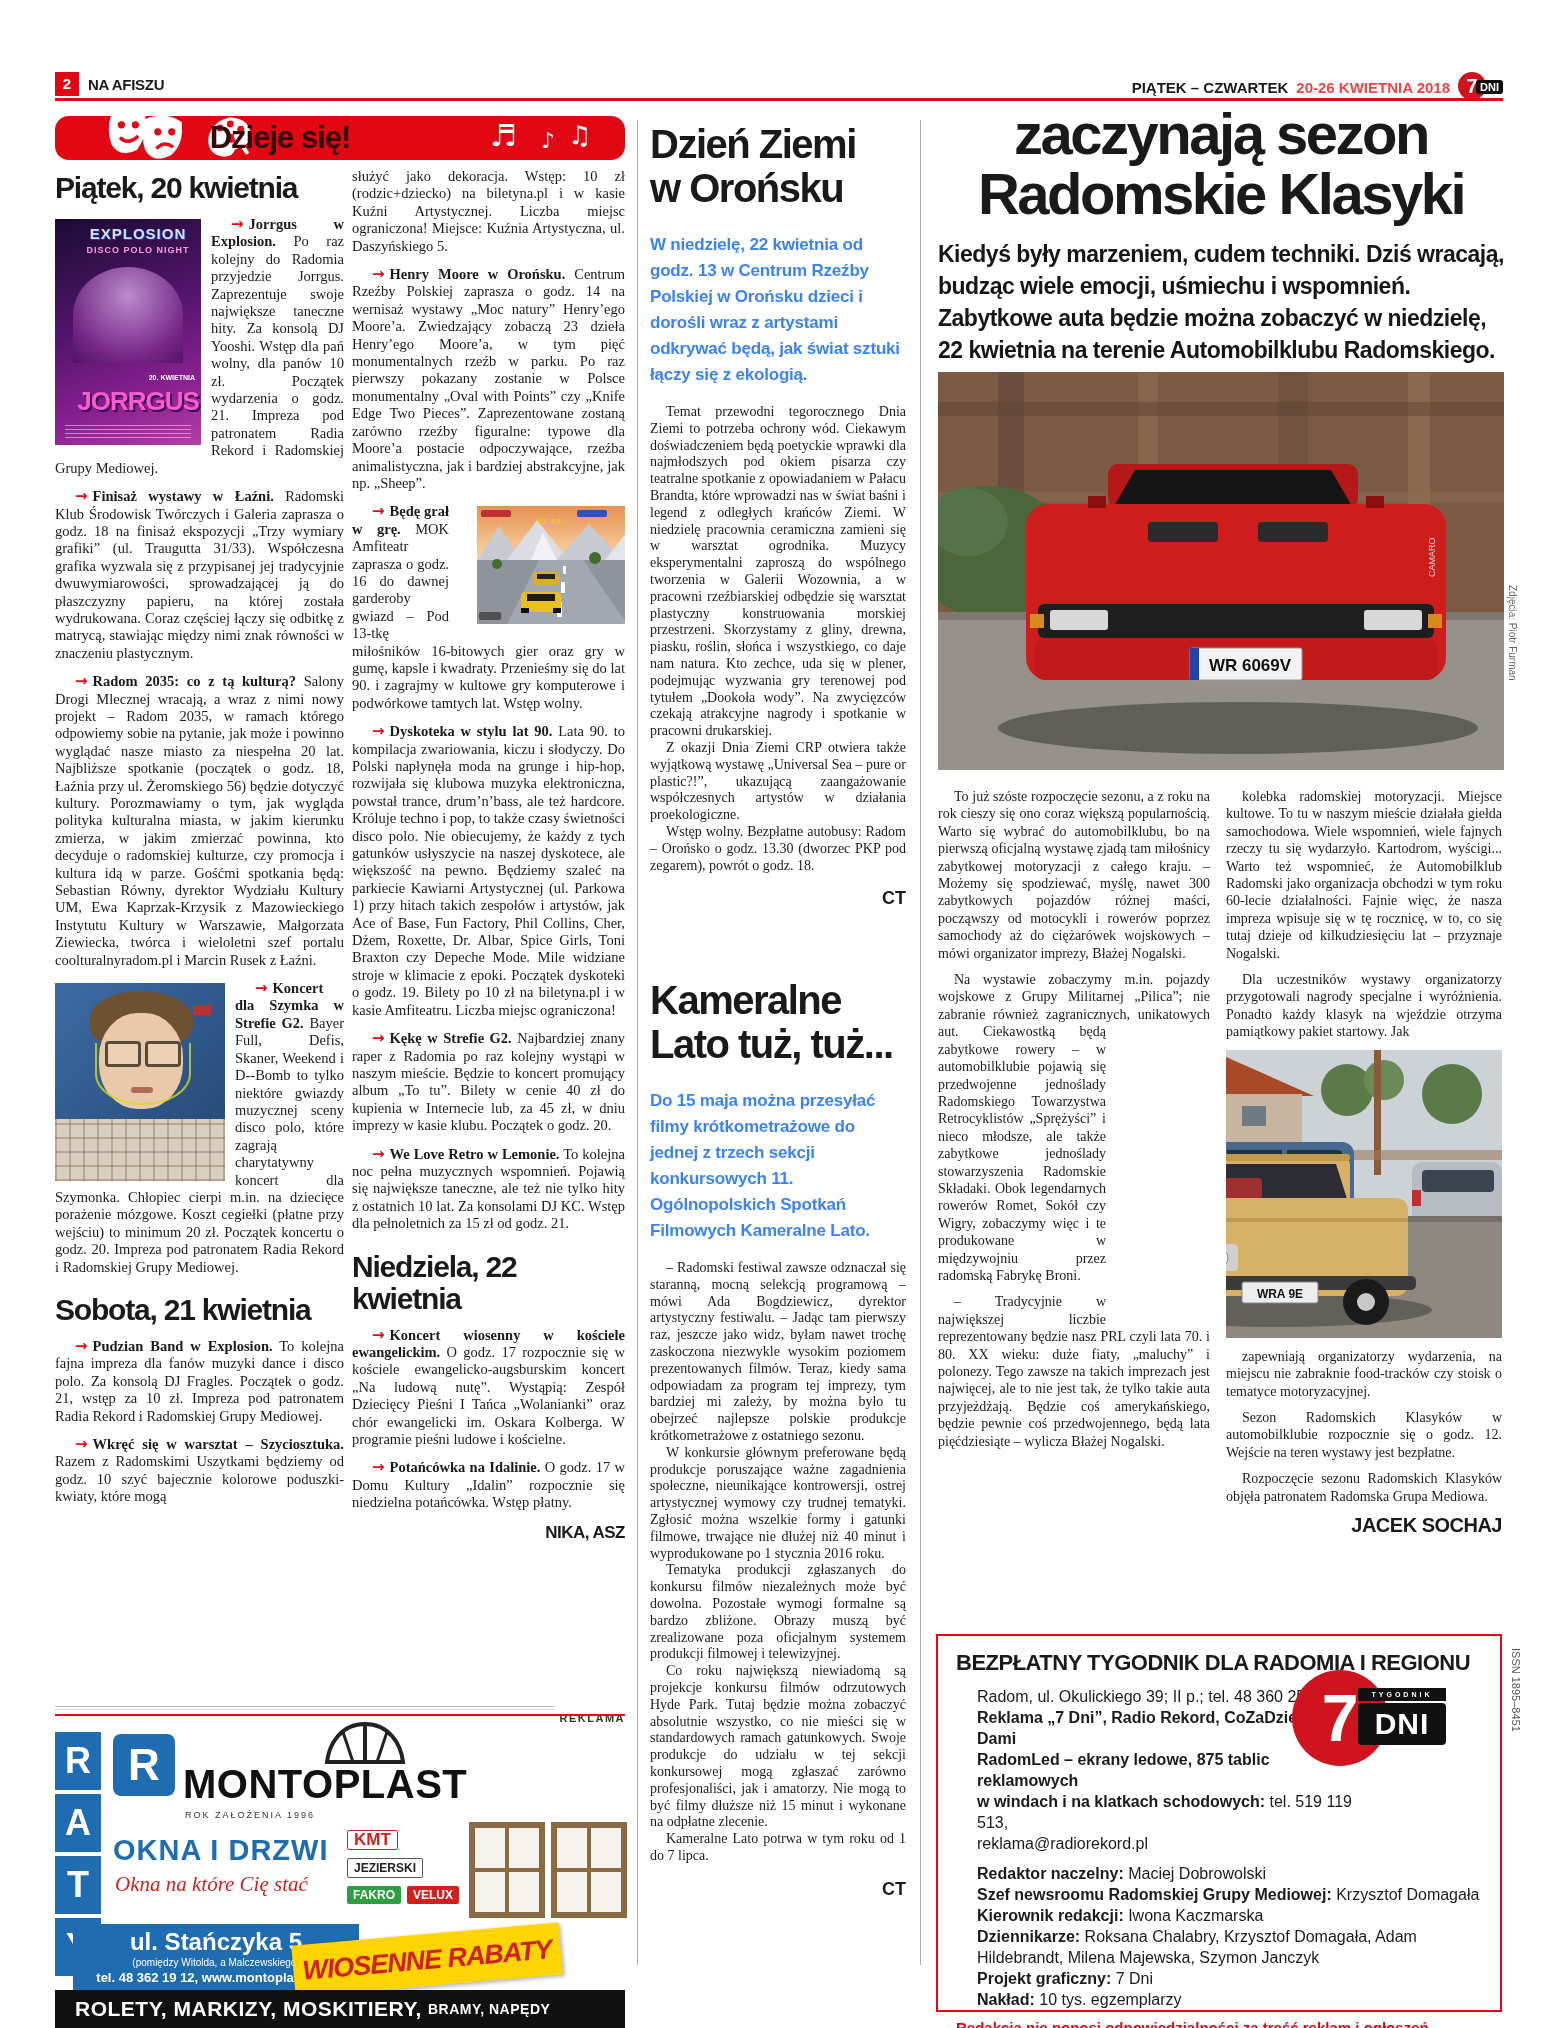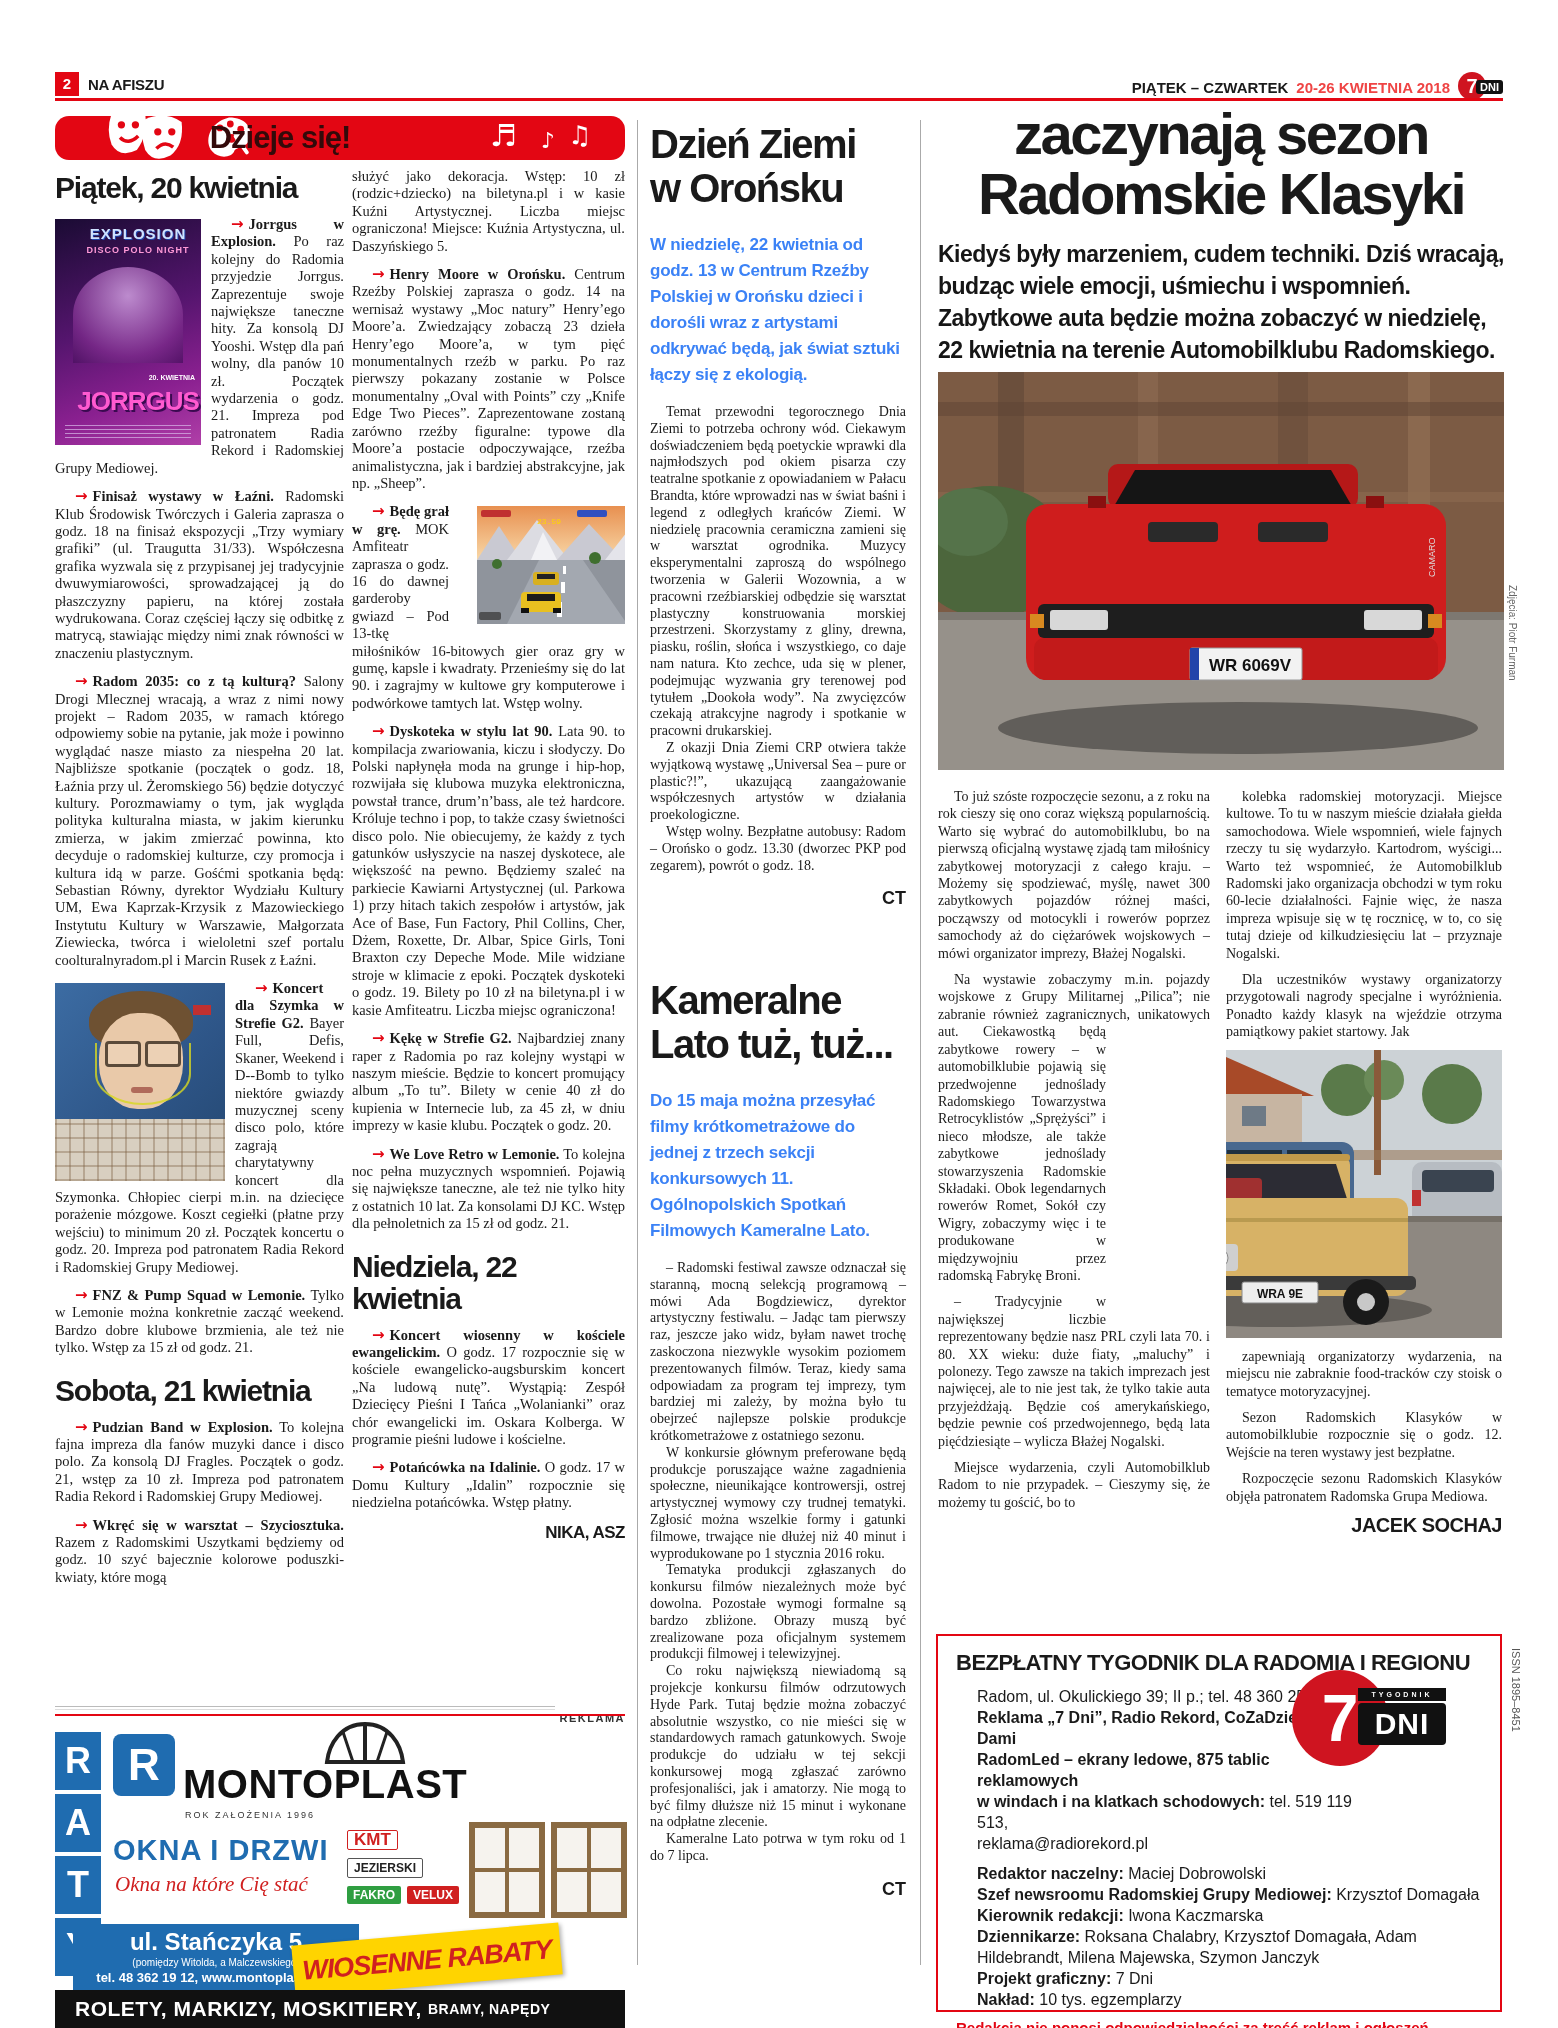--- a/index.html
+++ b/index.html
@@ -198,23 +198,20 @@
         <span class="gl left"></span>
           <span class="gl right"></span>
         <span class="cord"></span>
           <span class="mouth"></span>
           <span class="red"></span>
           <span class="shirt"></span>
       </span>
       <span class="arrow">→</span><b class="it-title">Koncert dla Szymka w Strefie G2.</b> <span>Bayer Full, Defis, Skaner, Weekend i D--Bomb to tylko niektóre gwiazdy muzycznej sceny disco polo, które zagrają charytatywny koncert dla Szymonka. Chłopiec cierpi m.in. na dziecięce porażenie mózgowe. Koszt cegiełki (płatne przy wejściu) to minimum 20 zł. Początek koncertu o godz. 20. Impreza pod patronatem Radia Rekord i Radomskiej Grupy Mediowej.</span>
     </p>
 
-    <p class="it-p">
-      <span class="arrow">→</span><b class="it-title">FNZ &amp; Pump Squad w Lemonie.</b> <span>Tylko w Lemonie można konkretnie zacząć weekend. Bardzo dobre klubowe brzmienia, ale też nie tylko. Wstęp za 15 zł od godz. 21.</span>
-    </p>
 
     <div class="day-h" style="margin-top:18px;">Sobota, 21 kwietnia</div>
 
     <p class="it-p">
       <span class="arrow">→</span><b class="it-title">Pudzian Band w Explosion.</b> <span>To kolejna fajna impreza dla fanów muzyki dance i disco polo. Za konsolą DJ Fragles. Początek o godz. 21, wstęp za 10 zł. Impreza pod patronatem Radia Rekord i Radomskiej Grupy Mediowej.</span>
     </p>
 
     <p class="it-p">
       <span class="arrow">→</span><b class="it-title">Wkręć się w warsztat – Szyciosztuka.</b> <span>Razem z Radomskimi Uszytkami będziemy od godz. 10 szyć bajecznie kolorowe poduszki-kwiaty, które mogą</span>
     </p>
@@ -363,21 +360,20 @@
       <text x="312" y="299" text-anchor="middle" font-family="Liberation Sans, sans-serif" font-weight="bold" font-size="17" fill="#111">WR 6069V</text>
       <text x="497" y="205" font-family="Liberation Sans, sans-serif" font-size="9" fill="#ddd" transform="rotate(-90 497 205)">CAMARO</text>
     </svg>
   </div>
   <div class="abs photocredit">Zdjęcia: Piotr Furman</div>
 
   <div class="abs featcol colA">
     <p>To już szóste rozpoczęcie sezonu, a z roku na rok cieszy się ono coraz większą popularnością. Warto się wybrać do automobilklubu, bo na pierwszą oficjalną wystawę zjadą tam miłośnicy zabytkowej motoryzacji z całego kraju. – Możemy się spodziewać, myślę, nawet 300 zabytkowych pojazdów różnej maści, począwszy od motocykli i rowerów poprzez samochody aż do ciężarówek wojskowych – mówi organizator imprezy, Błażej Nogalski.</p>
     <p><span>Na wystawie zobaczymy m.in. pojazdy wojskowe z Grupy Militarnej „Pilica”; nie zabranie również zagranicznych,</span><span class="wrapspacer"></span> <span>unikatowych aut. Ciekawostką będą zabytkowe rowery – w automobilklubie pojawią się przedwojenne jednoślady Radomskiego Towarzystwa Retrocyklistów „Sprężyści” i nieco młodsze, ale także zabytkowe jednoślady stowarzyszenia Radomskie Składaki. Obok legendarnych rowerów Romet, Sokół czy Wigry, zobaczymy więc i te produkowane w międzywojniu przez radomską Fabrykę Broni.</span></p>
     <p>– Tradycyjnie w największej liczbie reprezentowany będzie nasz PRL czyli lata 70. i 80. XX wieku: duże fiaty, „maluchy” i polonezy. Tego zawsze na takich imprezach jest najwięcej, ale to nie jest tak, że tylko takie auta przyjeżdżają. Będzie coś amerykańskiego, będzie pewnie coś przedwojennego, będą lata pięćdziesiąte – wylicza Błażej Nogalski.</p>
-    <p>Miejsce wydarzenia, czyli Automobilklub Radom to nie przypadek. – Cieszymy się, że możemy tu gościć, bo to</p>
   </div>
 
   <div class="abs featcol colB">
     <p>kolebka radomskiej motoryzacji. Miejsce kultowe. To tu w naszym mieście działała giełda samochodowa. Wiele wspomnień, wiele fajnych rzeczy tu się wydarzyło. Kartodrom, wyścigi... Warto też wspomnieć, że Automobilklub Radomski jako organizacja obchodzi w tym roku 60-lecie działalności. Fajnie więc, że nasza impreza wpisuje się w tę rocznicę, w to, co się tutaj dzieje od kilkudziesięciu lat – przyznaje Nogalski.</p>
     <p>Dla uczestników wystawy organizatorzy przygotowali nagrody specjalne i wyróżnienia. Ponadto każdy klasyk na wjeździe otrzyma pamiątkowy pakiet startowy. Jak</p>
     <span class="ladaimg">
       <svg viewBox="0 0 380 288" width="380" height="288">
         <rect width="380" height="170" fill="#ccd2d6"></rect>
         <polygon points="16,46 102,6 192,46" fill="#a84a28"></polygon>
         <rect x="28" y="44" width="152" height="58" fill="#c7b5a2"></rect>

